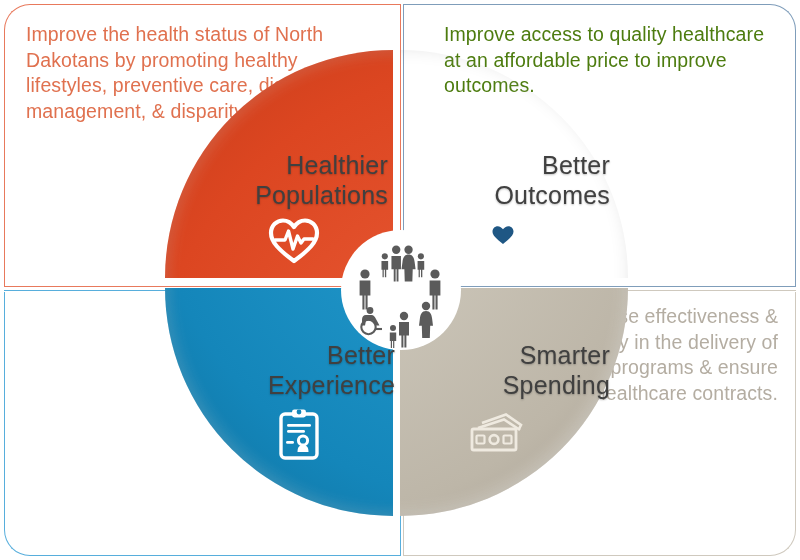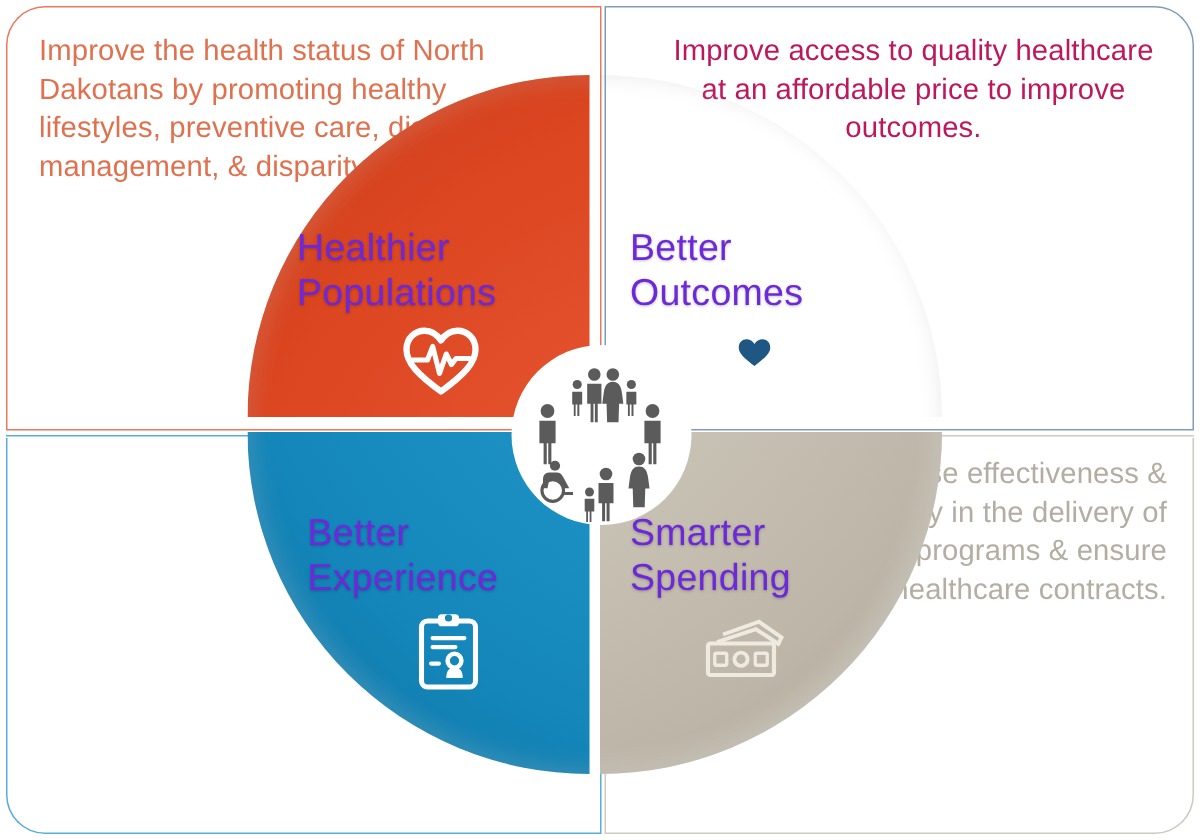--- a/index.html
+++ b/index.html
@@ -71,21 +71,21 @@
 
   
   .desc {
     position: absolute;
     font-size: 19.5px;
     line-height: 25.5px;
     letter-spacing: .1px;
     white-space: pre-line;
   }
   .desc-tl { left: 26px;  top: 22px;  width: 330px; text-align: left;  color: #E0714F; }
-  .desc-tr { right: 26px; top: 22px;  width: 330px; text-align: center; color: #be185d; }
+  .desc-tr { right: 26px; top: 22px;  width: 330px; text-align: left; color: #4d7c0f; }
   .desc-bl { left: 26px;  top: 390px; width: 250px; text-align: left;  color: #2A90C4; }
   .desc-br { right: 22px; top: 304px; width: 300px; text-align: right; color: #B4ADA2; }
 
   
   .pie-wrap {
     position: absolute;
     left: 165px; top: 50px;
     width: 470px; height: 470px;
   }
   .wedge {
@@ -125,22 +125,22 @@
   .wedge-br { left: 235px; top: 238px; }
   .wedge-br .fill {
     left: -228px; top: -228px;
     background: radial-gradient(circle at 22% 16%, #D7D2C6 0%, #CAC4B7 40%, #BDB6A8 76%, #A8A092 100%);
     box-shadow: inset 8px 8px 22px rgba(0,0,0,.16), inset -4px -4px 14px rgba(255,255,255,.28);
   }
 
   
   .wedge-label {
     position: absolute;
-    text-align: left;
-    color: #6d28d9;
+    text-align: right;
+    color: #404040;
     font-size: 25px;
     line-height: 30px;
     font-weight: 400;
     letter-spacing: .2px;
     text-shadow: 0 1px 2px rgba(0,0,0,.25);
     white-space: pre-line;
     pointer-events: none;
   }
   .lbl-tl { left: 198px; top: 150px; width: 190px; }
   .lbl-tr { left: 420px; top: 150px; width: 190px; }

